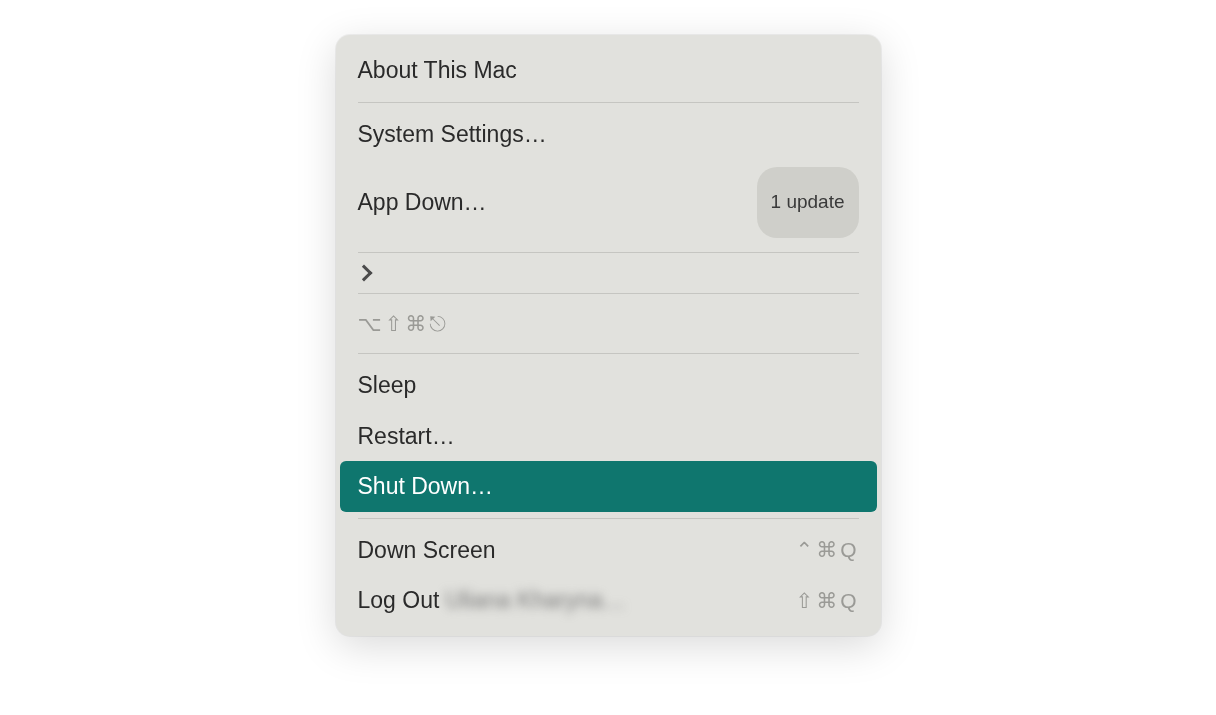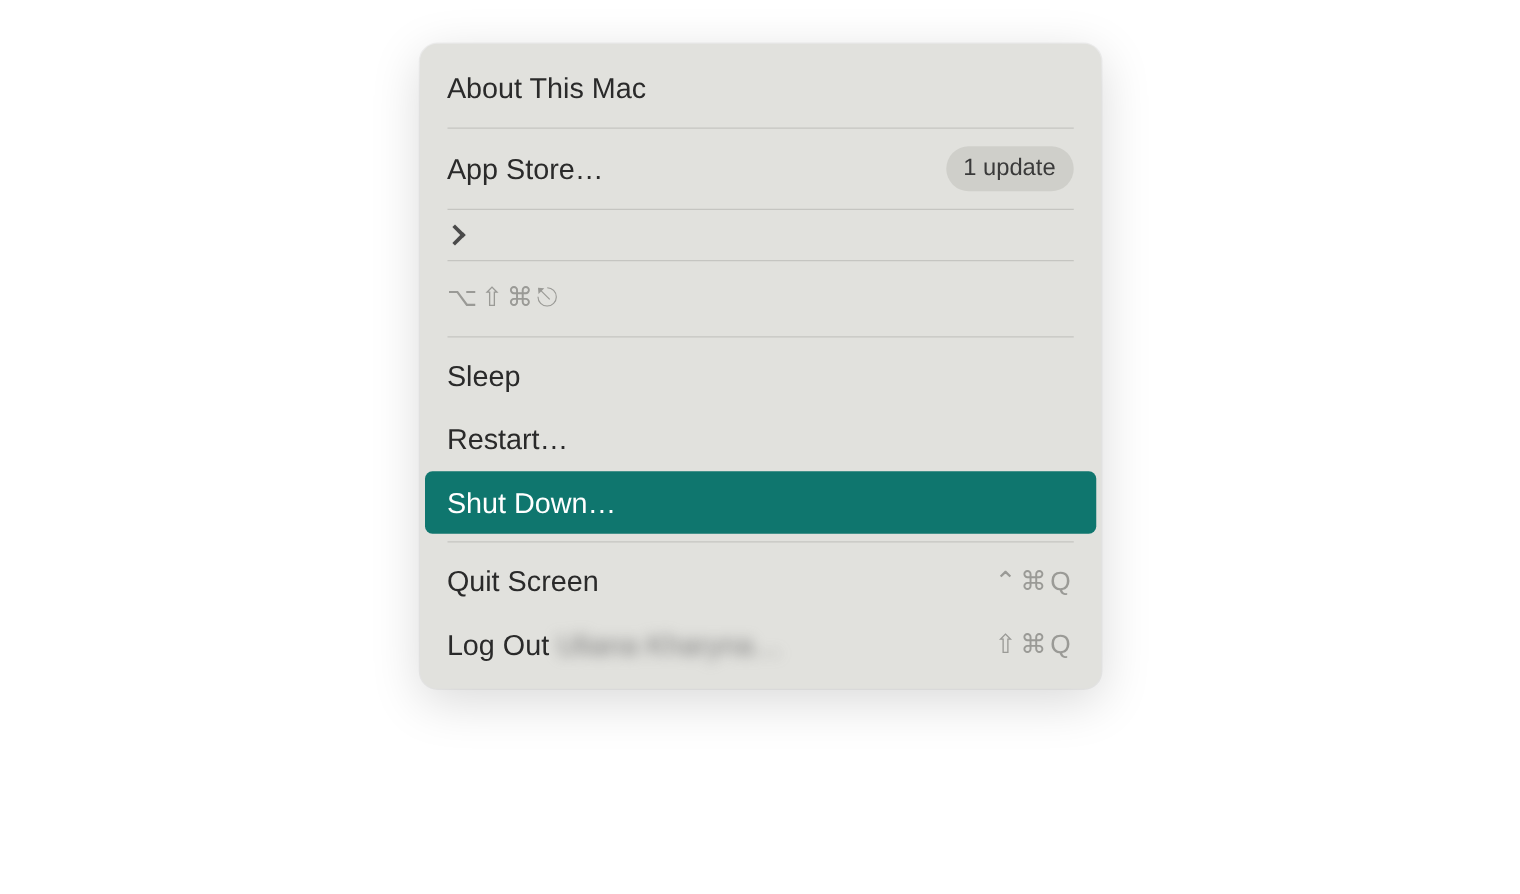--- a/index.html
+++ b/index.html
@@ -43,21 +43,21 @@
     }
     .divider {
       height: 1px;
       background: #c5c5c1;
       margin: 6px 22px;
     }
     .badge {
       background: #cfcfca;
       color: #3a3a3a;
       font-size: 19px;
-      padding: 4px 14px;
+      padding: 21px 14px;
       border-radius: 20px;
     }
     .chevron {
       width: 12px;
       height: 12px;
       border-right: 3px solid #4a4a4a;
       border-top: 3px solid #4a4a4a;
       transform: rotate(45deg);
       margin-right: 4px;
     }
@@ -85,23 +85,26 @@
 <body>
 
 <div class="menu">
 
   <div class="menu-item">
     <span>About This Mac</span>
   </div>
 
   <div class="divider"></div>
 
+  <div class="menu-item">
+    <span>System Settings…</span>
+  </div>
 
   <div class="menu-item">
-    <span>App Store…</span>
+    <span>App Down…</span>
     <span class="badge">1 update</span>
   </div>
 
   <div class="divider"></div>
 
   <div class="menu-item">
     <span class="chevron"></span>
   </div>
 
   <div class="divider"></div>
@@ -125,21 +128,21 @@
     <span>Restart…</span>
   </div>
 
   <div class="menu-item selected">
     <span>Shut Down…</span>
   </div>
 
   <div class="divider"></div>
 
   <div class="menu-item">
-    <span>Quit Screen</span>
+    <span>Down Screen</span>
     <span class="shortcut">
       <span class="sym">⌃</span>
       <span class="sym">⌘</span>
       <span class="sym">Q</span>
     </span>
   </div>
 
   <div class="menu-item">
     <span class="label-row">
       <span>Log Out</span>

